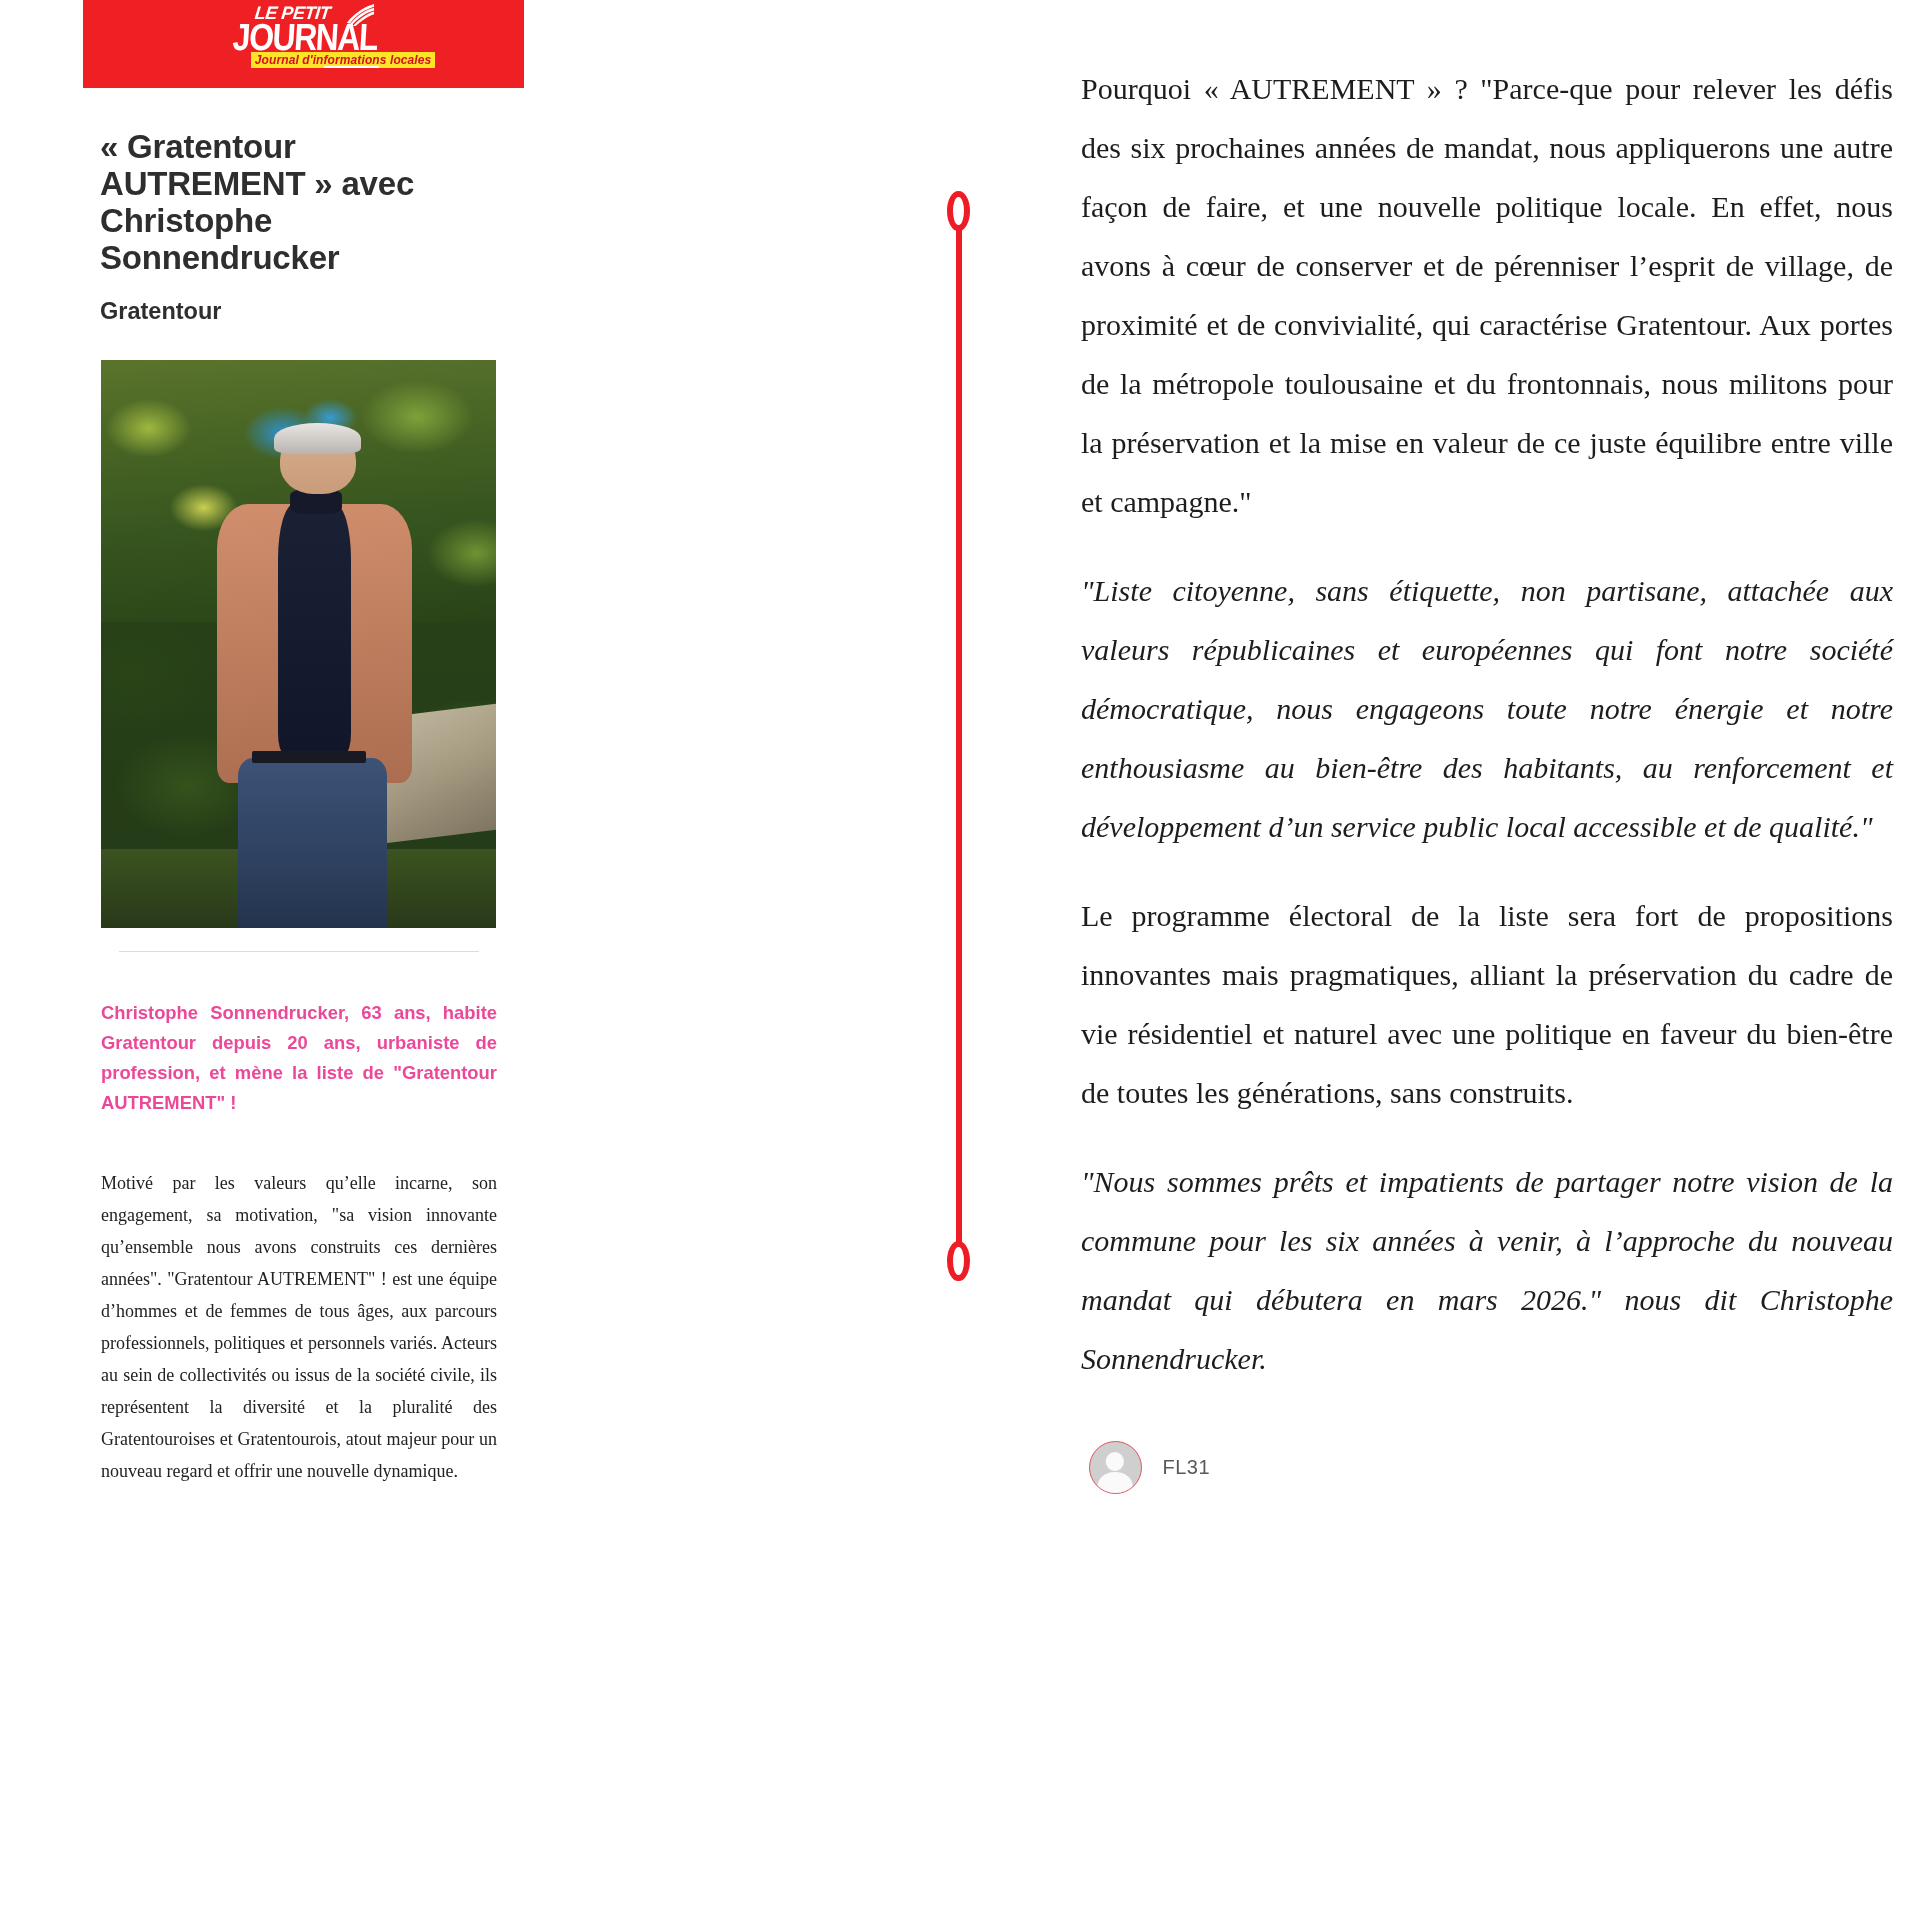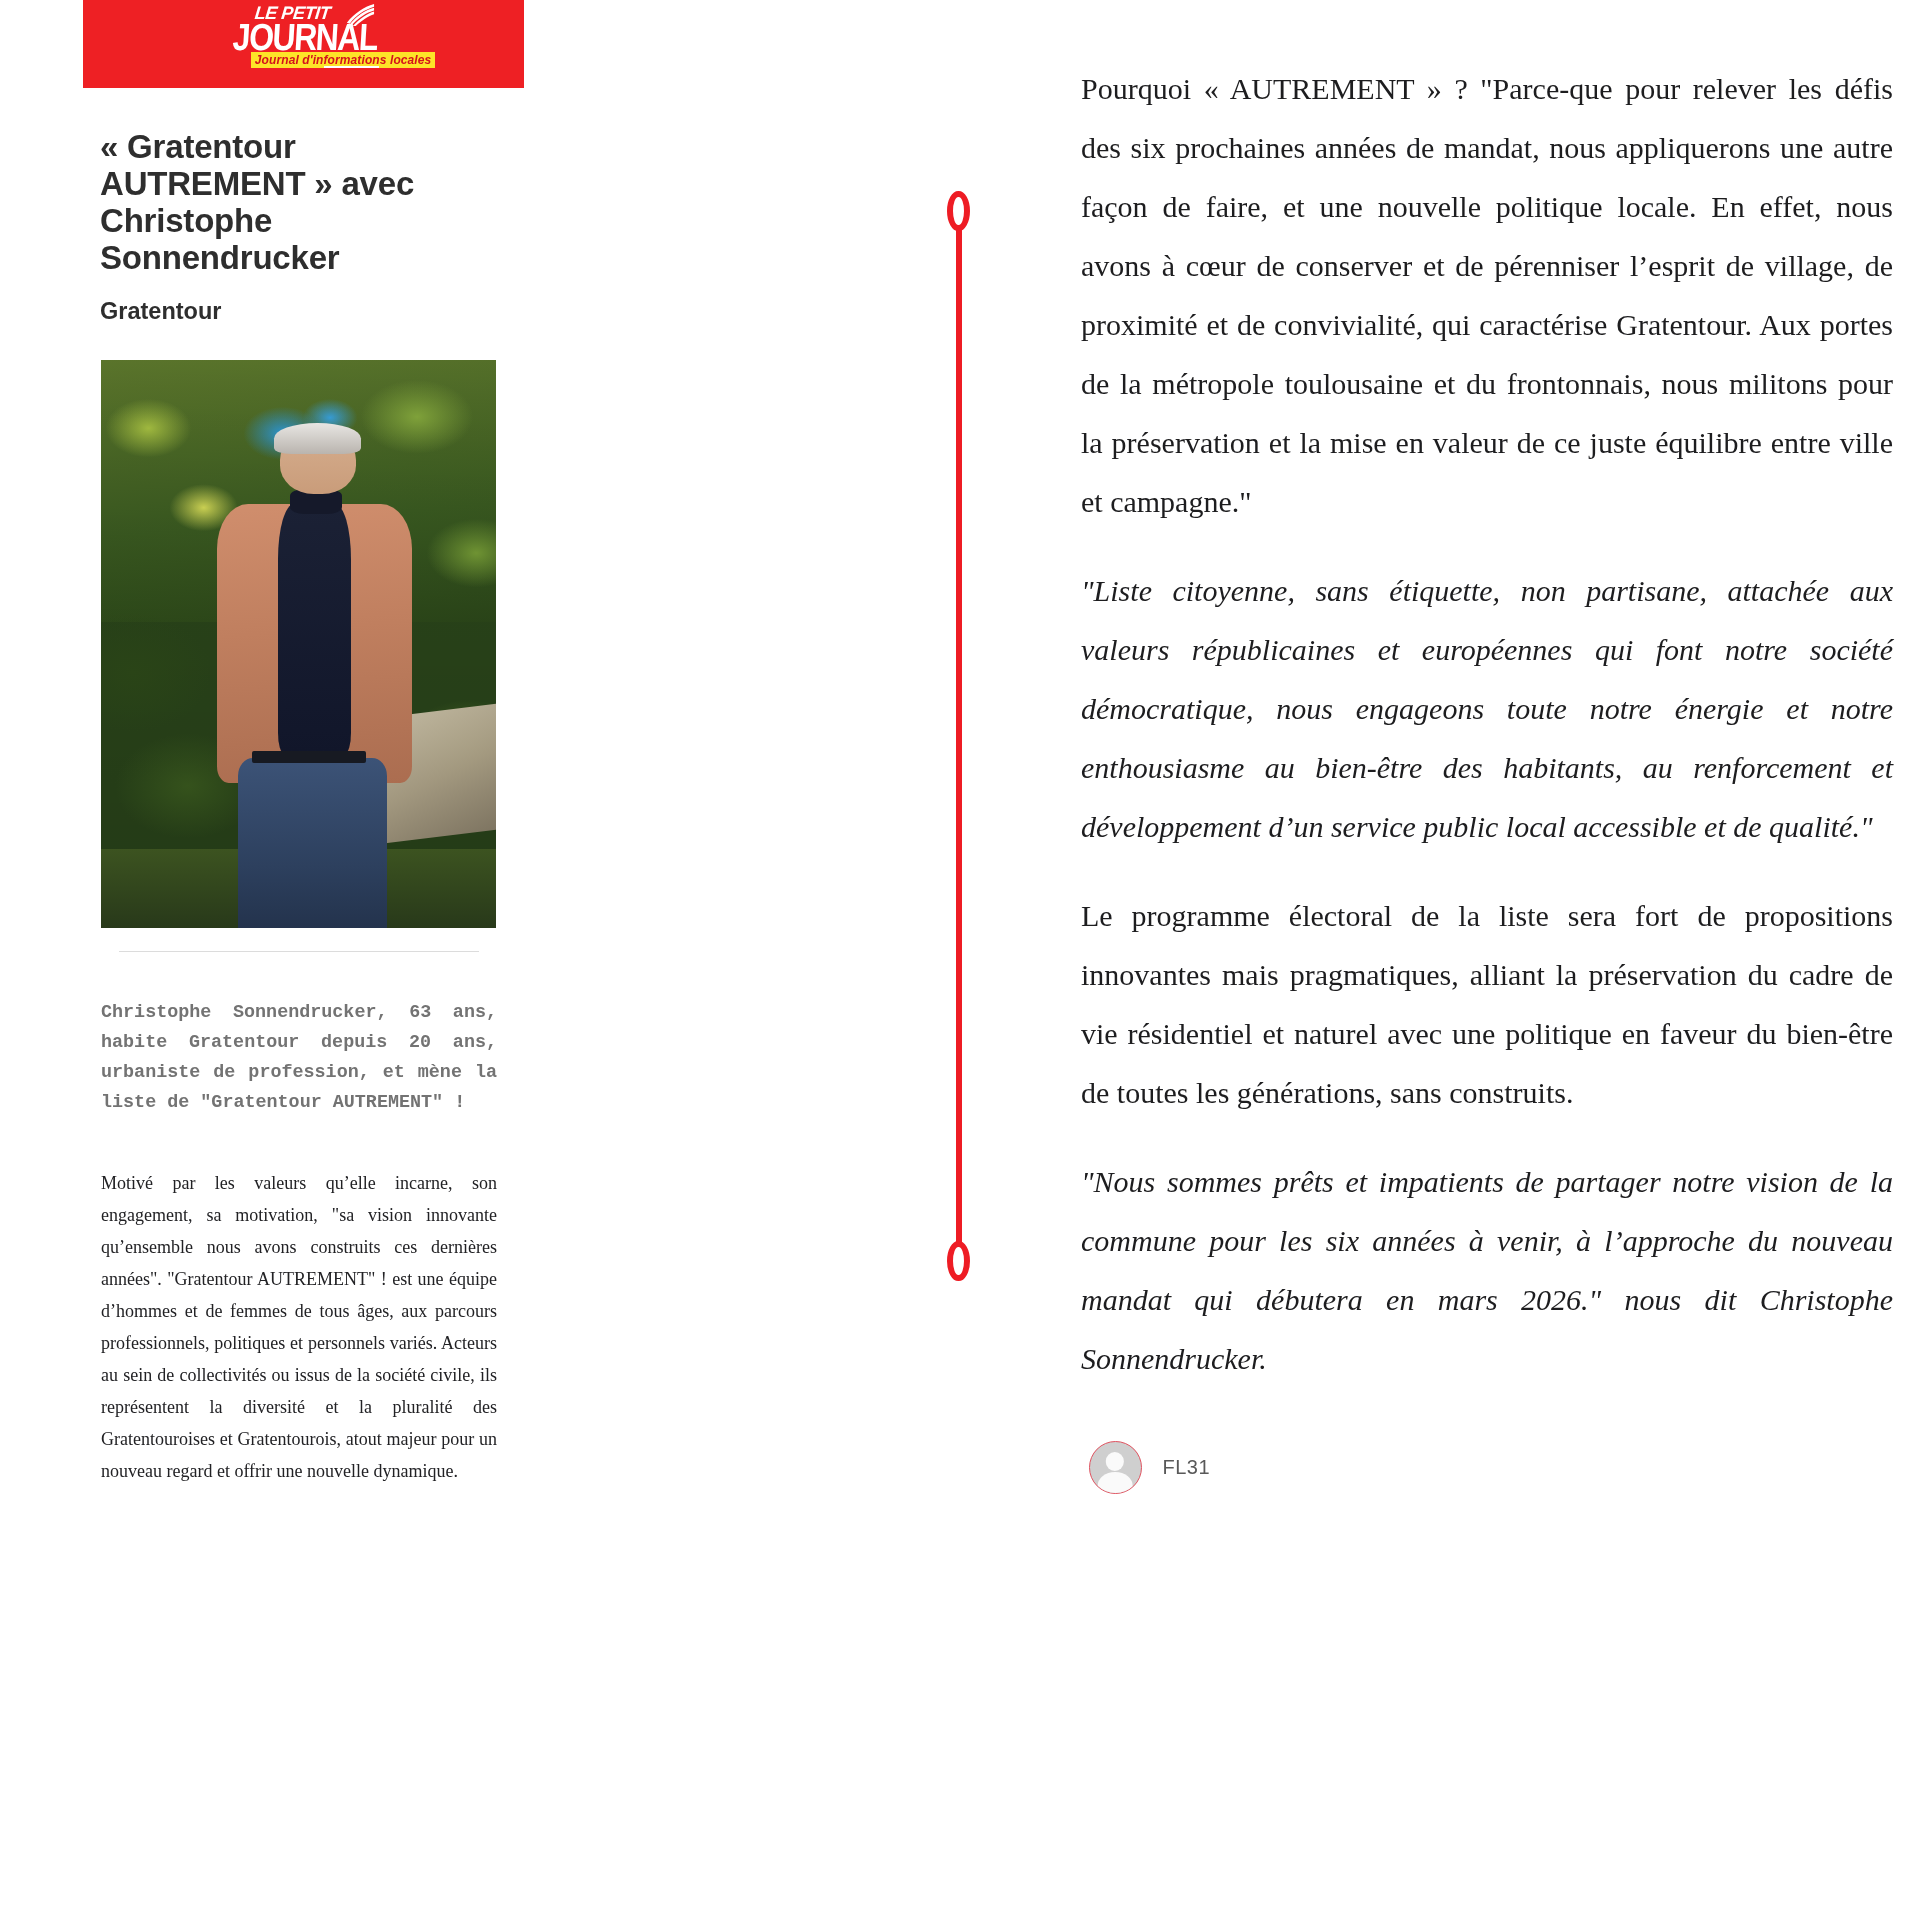--- a/index.html
+++ b/index.html
@@ -203,25 +203,25 @@
   .cap-rule {
     margin: 22.6px 0 0 36px;
     width: 360px;
     height: 0.9px;
     background: #dcdcdc;
   }
 
   .lead {
     padding: 28px 0 0 18px;
     width: 414px;
-    font-family: Liberation Mono, monospace;
+    font-family: Liberation Sans, sans-serif;
     font-weight: bold;
     font-size: 18.4px;
     line-height: 30px;
-    color: #737373;
+    color: #ec4899;
     text-align: justify;
   }
   .body-p {
     padding: 30px 0 0 18px;
     width: 414px;
     font-family: Liberation Serif, serif;
     font-size: 18px;
     line-height: 32px;
     color: #222225;
     text-align: justify;

